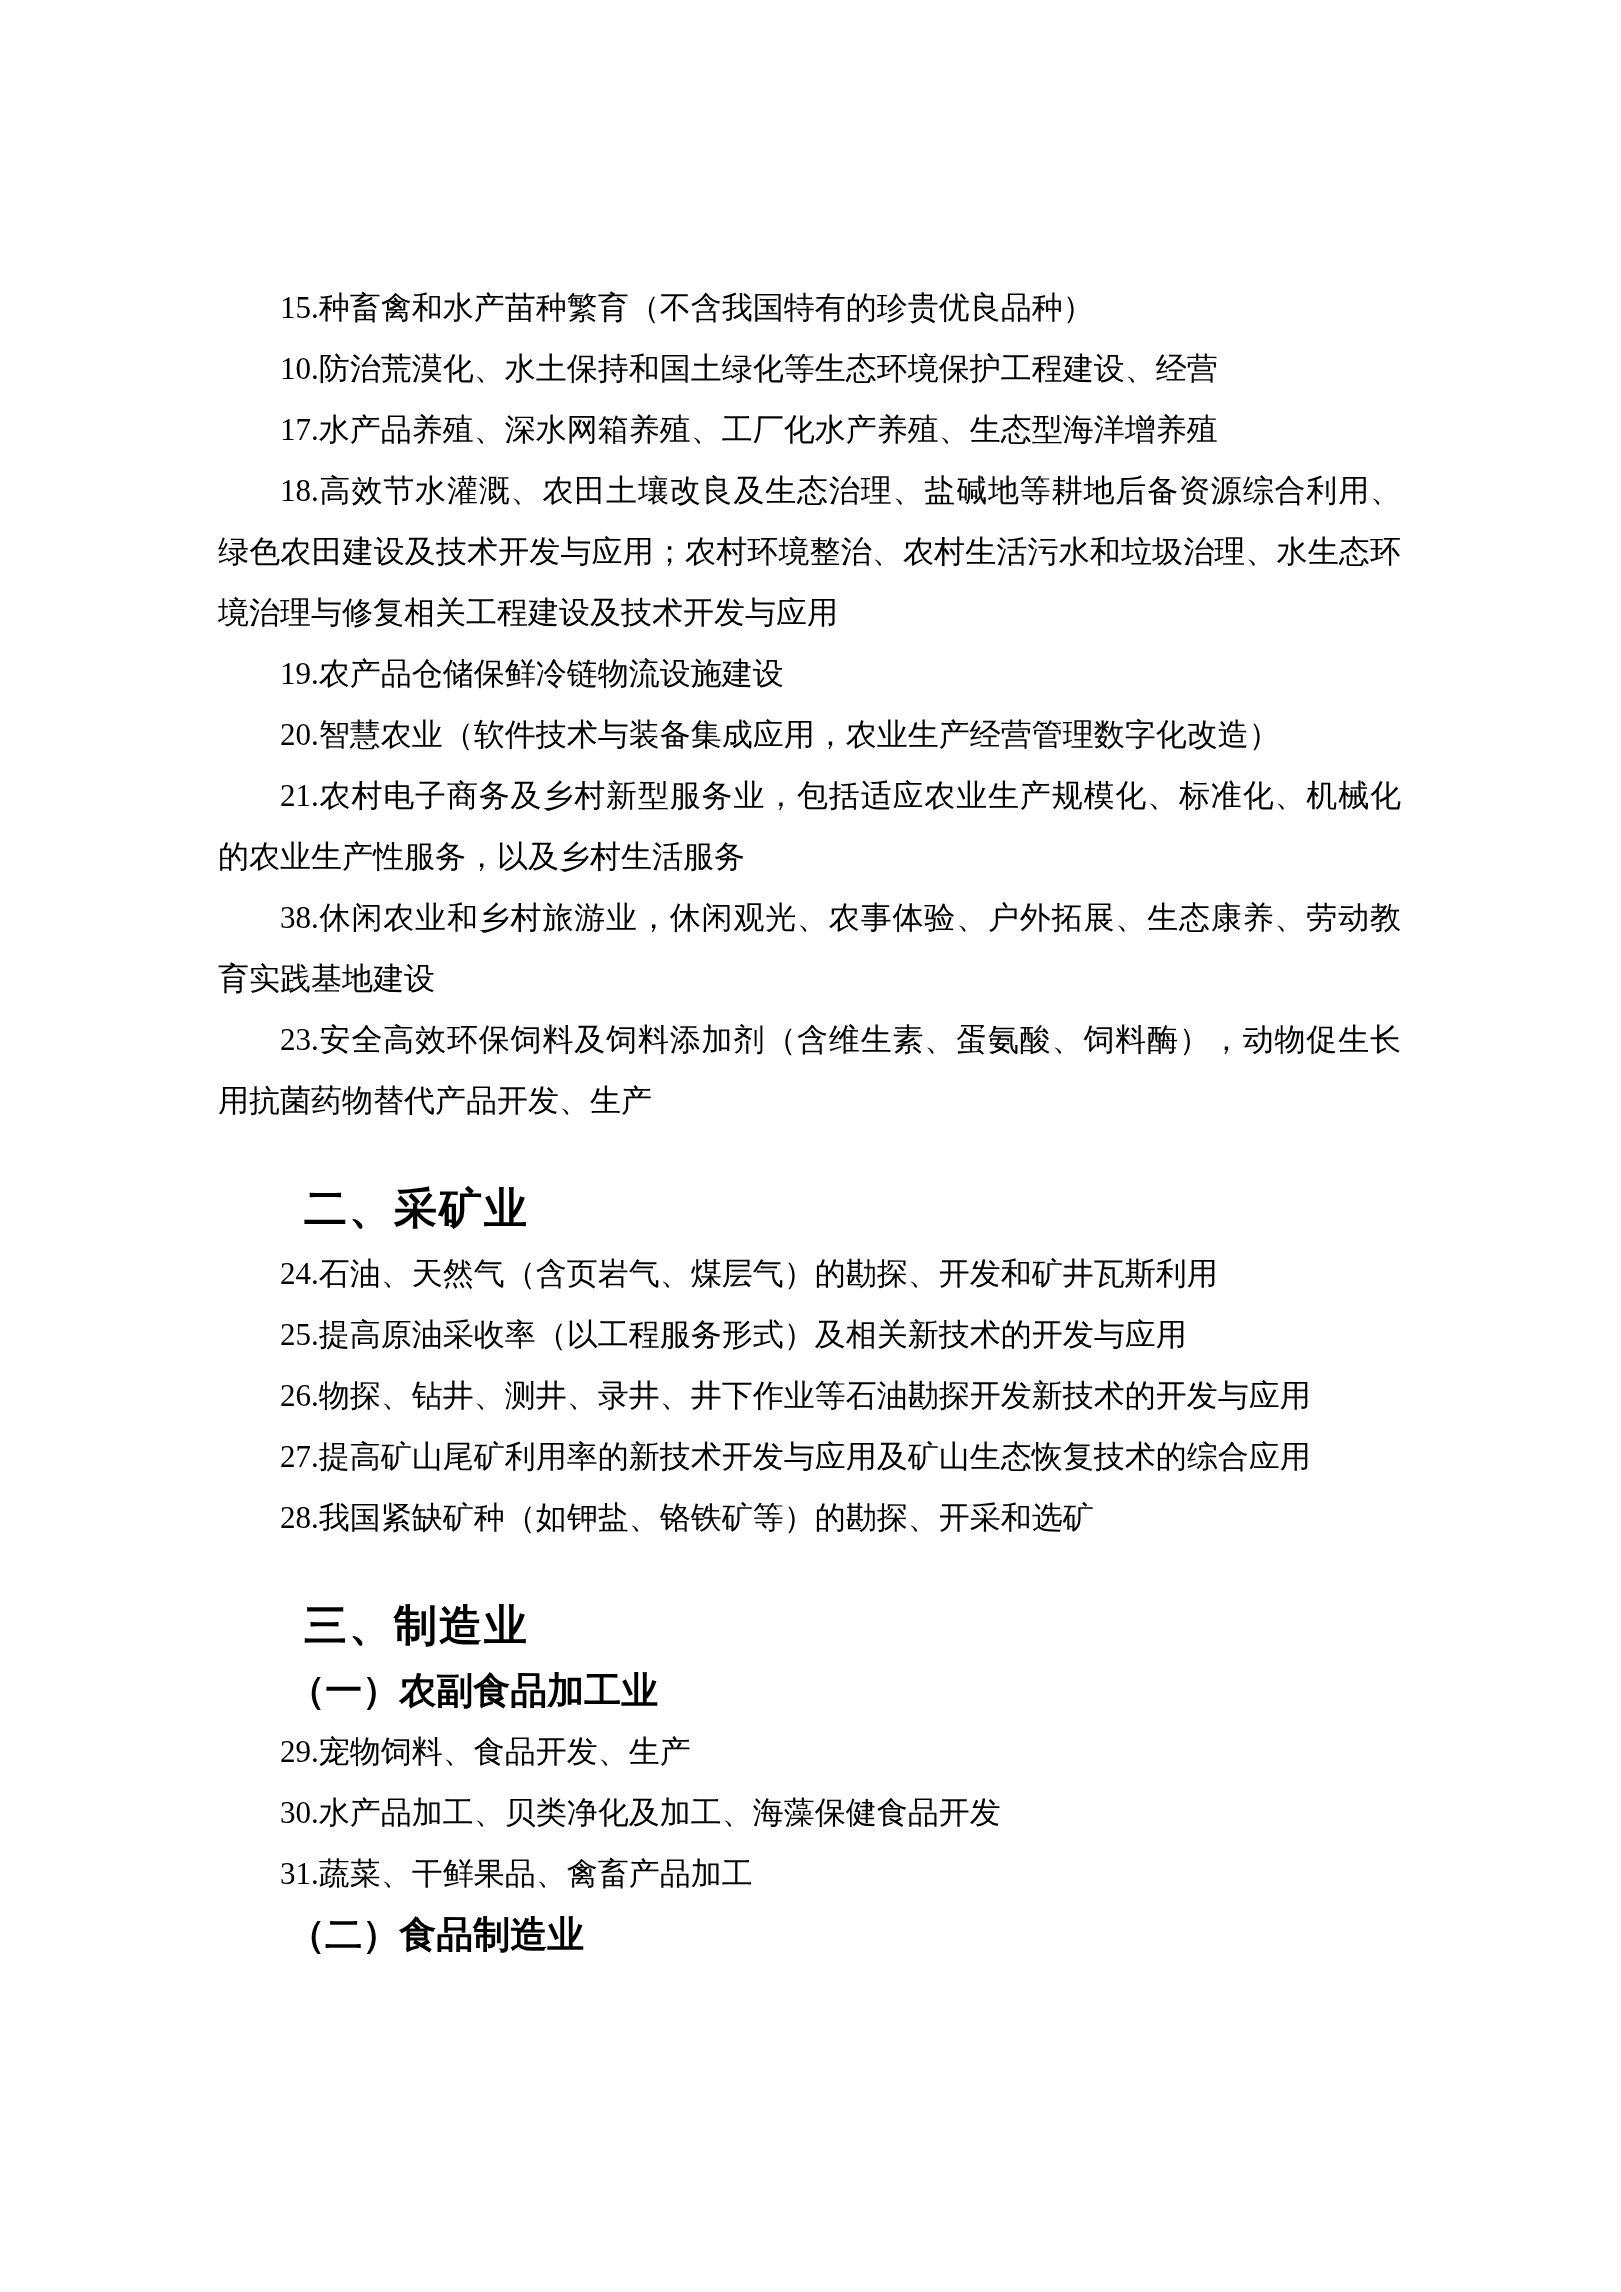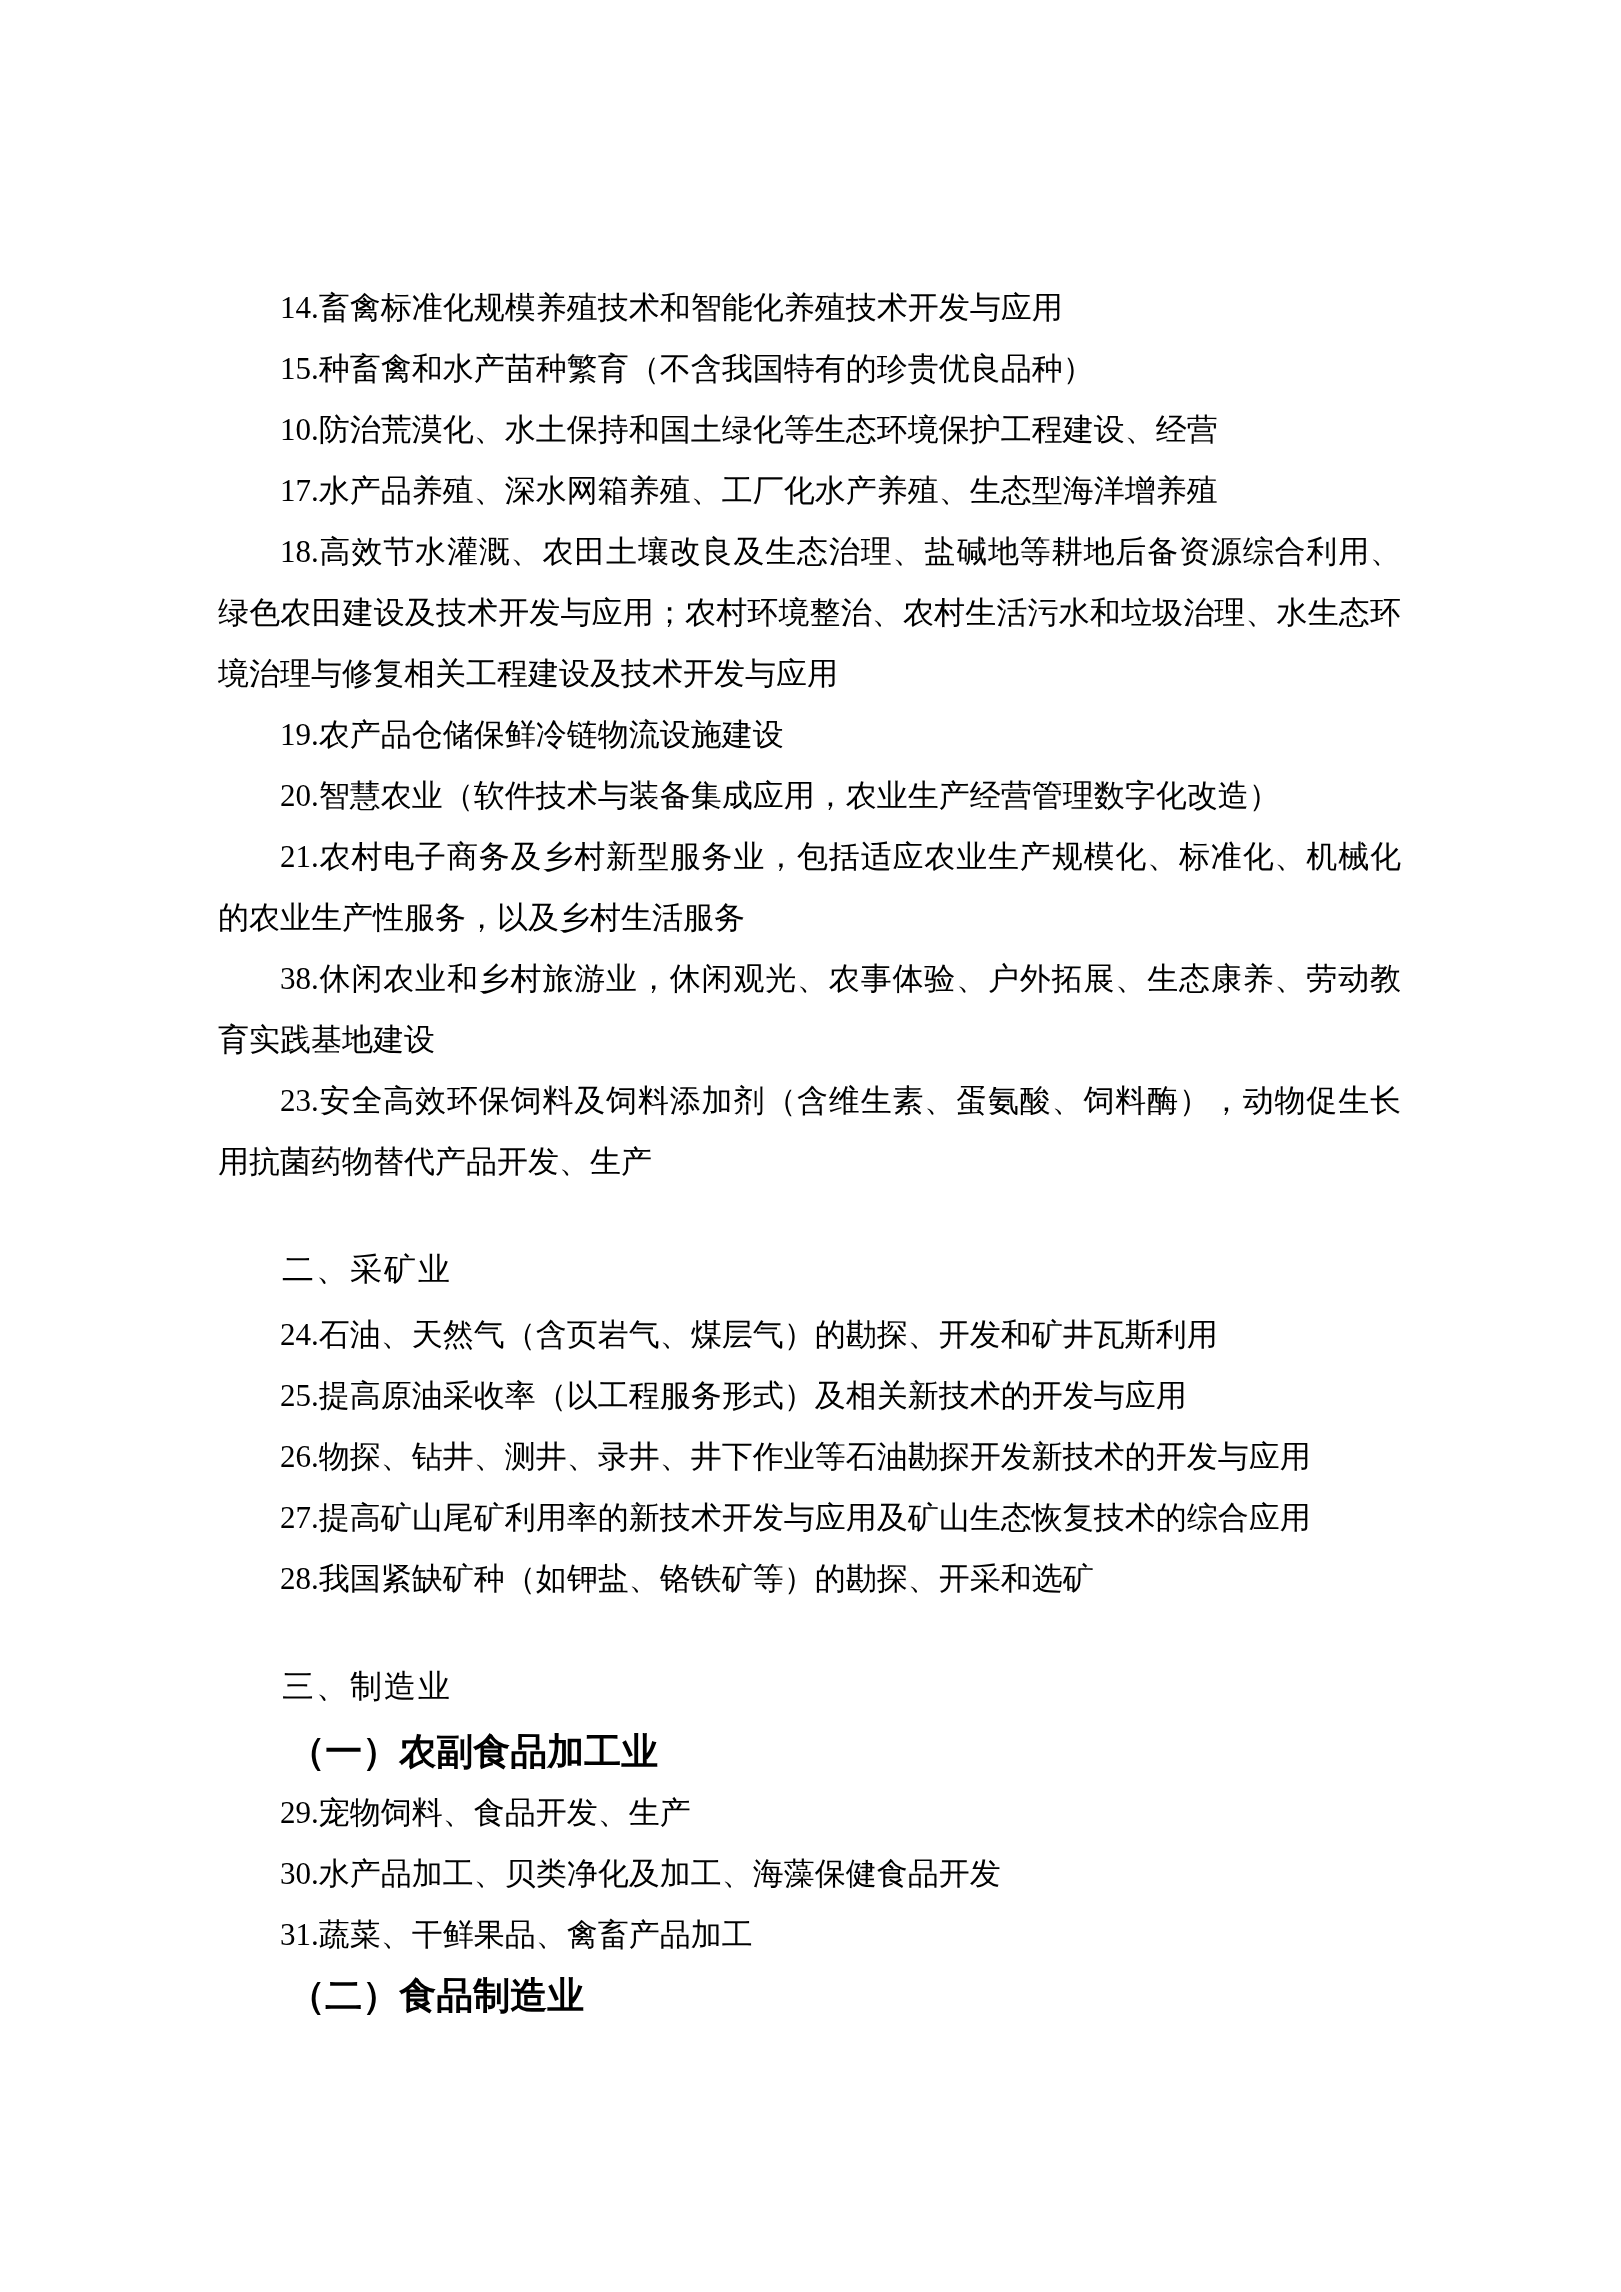--- a/index.html
+++ b/index.html
@@ -17,41 +17,40 @@
     overflow: hidden;
   }
   p.item {
     margin: 0;
     text-indent: 2em;
     text-align: justify;
     word-break: normal;
   }
   h2.sec {
     font-family: "Liberation Sans", "DejaVu Sans", sans-serif;
-    font-weight: normal;
-    font-size: 32px;
+    font-weight: bold;
+    font-size: 43px;
     line-height: 69px;
     margin: 43px 0 0 0;
     text-indent: 2em;
     letter-spacing: 2px;
   }
   h3.sub {
     font-family: "Liberation Sans", "DejaVu Sans", sans-serif;
     font-weight: bold;
     font-size: 37px;
     line-height: 61px;
     margin: 0;
     text-indent: 1.9em;
   }
 </style>
 </head>
 <body>
 
 <div class="page">
-  <p class="item">14.畜禽标准化规模养殖技术和智能化养殖技术开发与应用</p>
   <p class="item">15.种畜禽和水产苗种繁育（不含我国特有的珍贵优良品种）</p>
   <p class="item">10.防治荒漠化、水土保持和国土绿化等生态环境保护工程建设、经营</p>
   <p class="item">17.水产品养殖、深水网箱养殖、工厂化水产养殖、生态型海洋增养殖</p>
   <p class="item">18.高效节水灌溉、农田土壤改良及生态治理、盐碱地等耕地后备资源综合利用、绿色农田建设及技术开发与应用；农村环境整治、农村生活污水和垃圾治理、水生态环境治理与修复相关工程建设及技术开发与应用</p>
   <p class="item">19.农产品仓储保鲜冷链物流设施建设</p>
   <p class="item">20.智慧农业（软件技术与装备集成应用，农业生产经营管理数字化改造）</p>
   <p class="item">21.农村电子商务及乡村新型服务业，包括适应农业生产规模化、标准化、机械化的农业生产性服务，以及乡村生活服务</p>
   <p class="item">38.休闲农业和乡村旅游业，休闲观光、农事体验、户外拓展、生态康养、劳动教育实践基地建设</p>
   <p class="item">23.安全高效环保饲料及饲料添加剂（含维生素、蛋氨酸、饲料酶），动物促生长用抗菌药物替代产品开发、生产</p>
 

